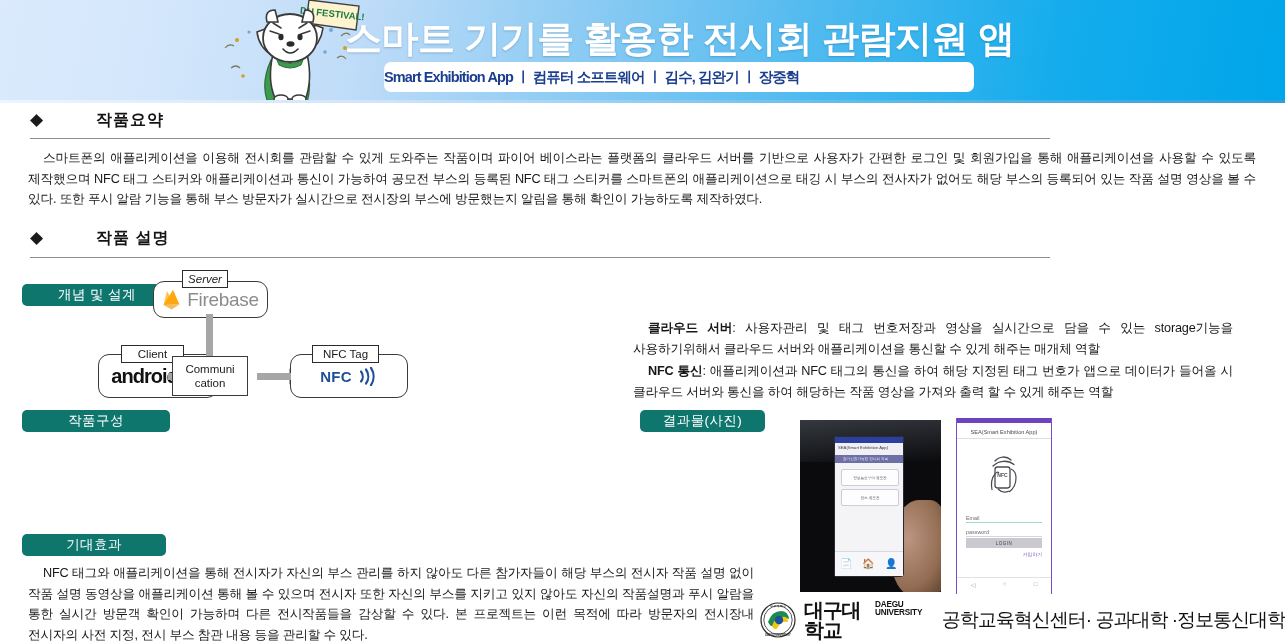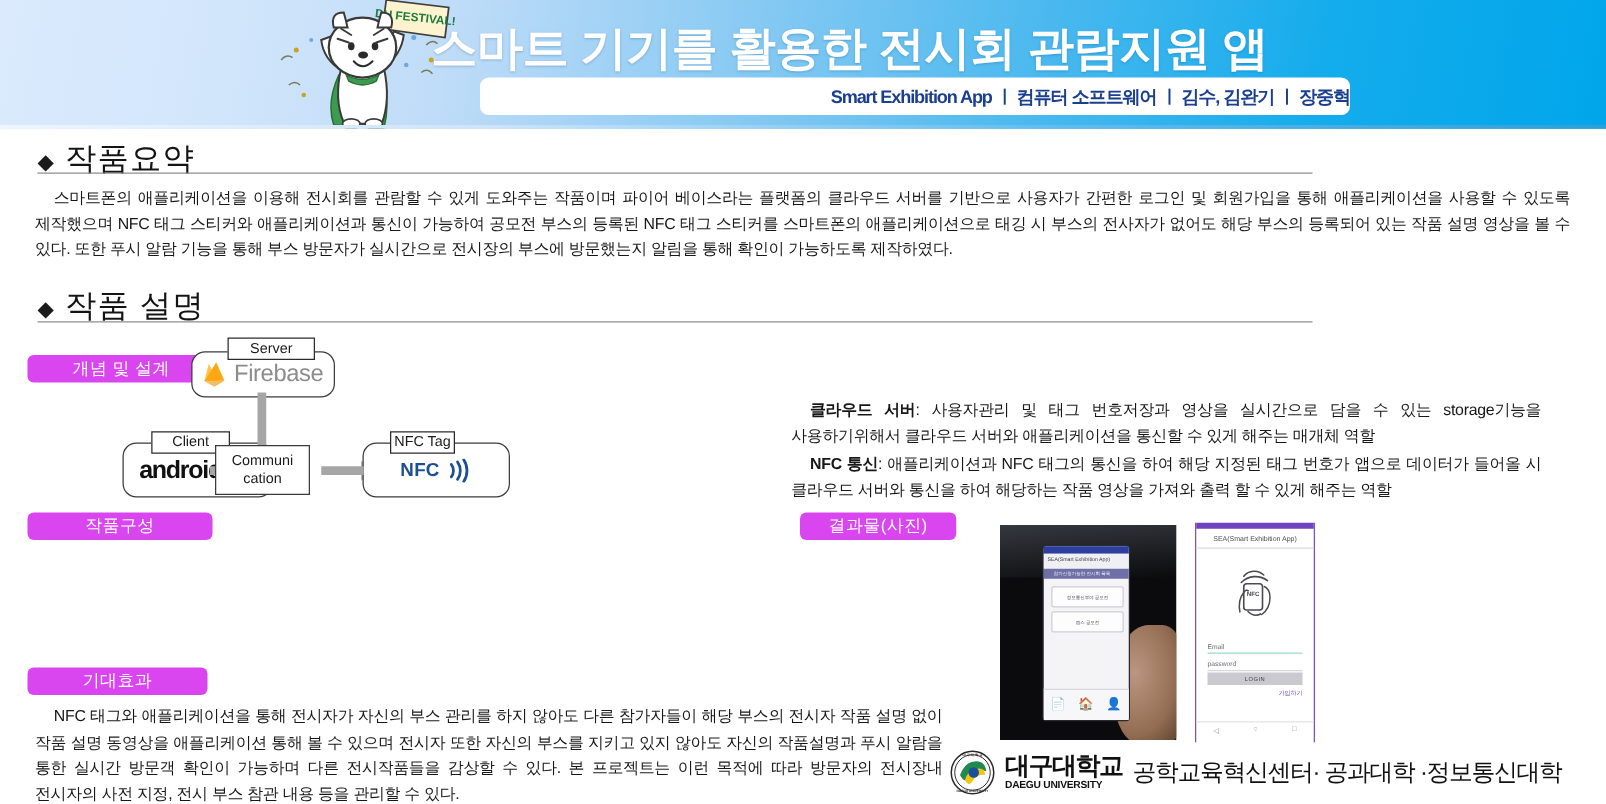--- a/index.html
+++ b/index.html
@@ -27,49 +27,49 @@
   }
   .poster-title{
     position:absolute;left:345px;top:8px;width:780px;height:62px;
     display:flex;align-items:center;
     font-size:37px;font-weight:bold;letter-spacing:-0.5px;
     color:#ffffff;
     text-shadow:0 1px 2px rgba(0,60,120,.25);
     white-space:nowrap;
   }
   .subtitle-pill{
-    position:absolute;left:384px;top:62px;width:696px;height:30px;
+    position:absolute;left:384px;top:62px;width:590px;height:30px;
     background:#ffffff;border-radius:7px;
-    display:flex;align-items:center;justify-content:flex-end;
+    display:flex;align-items:center;justify-content:flex-start;
   }
   .subtitle-pill span{
     font-size:14.5px;font-weight:bold;color:#1b3f8f;letter-spacing:-0.9px;
     white-space:nowrap;
   }
 
   
   .sec-head{
     position:absolute;display:flex;align-items:baseline;gap:9px;
   }
   .sec-head .dia{font-size:17px;color:#1a1a1a;line-height:1;}
-  .sec-head .txt{font-size:25px;font-weight:400;color:#141414;letter-spacing:1px;}
+  .sec-head .txt{font-size:16px;font-weight:700;color:#141414;letter-spacing:1px;margin-left:44px;}
   .sec-rule{position:absolute;height:0;border-top:1px solid #8e8e8e;}
 
   
   .para{
     position:absolute;
     font-size:12.7px;line-height:20.5px;color:#171717;
     text-align:justify;letter-spacing:-0.2px;
     word-break:keep-all;
   }
   .para .indent{display:inline-block;width:15px;}
 
   
   .badge{
-    position:absolute;height:22px;border-radius:5px;background:#d946ef;
+    position:absolute;height:22px;border-radius:5px;background:#0f766e;
     color:#ffffff;display:flex;align-items:center;justify-content:center;
     font-size:13.5px;letter-spacing:0.4px;
   }
 
   
   .diagram{position:absolute;left:95px;top:266px;width:510px;height:145px;}
   .node{
     position:absolute;border:1.4px solid #3b3b3b;border-radius:11px;
     background:#ffffff;box-sizing:border-box;
   }
@@ -160,21 +160,21 @@
   .ph2-navbar{
     position:absolute;left:0;bottom:4px;width:100%;height:12px;
     border-top:0.8px solid #e2e2e8;
     display:flex;align-items:center;justify-content:space-around;
     font-size:6px;color:#9a9aa4;
   }
 
   
   .footer{position:absolute;left:760px;top:600px;display:flex;align-items:center;gap:8px;}
   .du-emblem{width:36px;height:36px;flex:0 0 36px;}
-  .du-name{display:flex;flex-direction:column;line-height:1;}
+  .du-name{display:flex;flex-direction:row;line-height:1;}
   .du-ko{font-size:20px;font-weight:bold;color:#111;letter-spacing:-1.2px;}
   .du-en{font-size:8.2px;font-weight:bold;color:#111;letter-spacing:-0.2px;margin-top:1px;}
   .du-depts{font-size:19px;color:#111;letter-spacing:-1px;white-space:nowrap;}
 </style>
 </head>
 <body>
 
 <div class="poster">
 
   <div class="header">
@@ -277,21 +277,21 @@
     <div class="node" style="left:58px;top:15px;width:115px;height:37px;">
       <div class="node-body">
         <svg width="19" height="21" viewBox="0 0 19 21">
           <polygon points="1.5,16 5,2 8.5,8.5" fill="#ffc24a"></polygon>
           <polygon points="1.5,16 11,0.8 17.5,15.5" fill="#ffa712"></polygon>
           <polygon points="1.5,16 17.5,15.5 9.6,20.4" fill="#f4bd62"></polygon>
         </svg>
         <span class="firebase-txt">Firebase</span>
       </div>
     </div>
-    <div class="node-cap" style="left:87px;top:4px;width:70px;height:18px;">Server</div>
+    <div class="node-cap" style="left:87px;top:4px;width:46px;height:18px;font-style:italic;">Server</div>
 
     <div class="node" style="left:3px;top:88px;width:120px;height:44px;">
       <div class="node-body">
         <span class="android-txt">android</span>
         <svg width="21" height="12" viewBox="0 0 21 12">
           <path d="M1.2 11 a9.3 9.3 0 0 1 18.6 0 z" fill="#3ddc84"></path>
           <circle cx="7" cy="6.2" r="1.15" fill="#ffffff"></circle>
           <circle cx="14" cy="6.2" r="1.15" fill="#ffffff"></circle>
           <line x1="3.2" y1="1.1" x2="5.6" y2="3.6" stroke="#3ddc84" stroke-width="1.2" stroke-linecap="round"></line>
           <line x1="17.8" y1="1.1" x2="15.4" y2="3.6" stroke="#3ddc84" stroke-width="1.2" stroke-linecap="round"></line>
@@ -305,21 +305,21 @@
         <span class="nfc-txt">NFC</span>
         <svg width="20" height="19" viewBox="0 0 20 19">
           <g fill="none" stroke="#1c4f96" stroke-width="2.2" stroke-linecap="round">
             <path d="M3 4.5 a8 8 0 0 1 0 10"></path>
             <path d="M8 2.5 a12 12 0 0 1 0 14"></path>
             <path d="M13 0.8 a16 16 0 0 1 0 17.4"></path>
           </g>
         </svg>
       </div>
     </div>
-    <div class="node-cap" style="left:217px;top:79px;width:52px;height:18px;">NFC Tag</div>
+    <div class="node-cap" style="left:217px;top:79px;width:67px;height:18px;">NFC Tag</div>
 
     <div class="comm-box" style="left:77px;top:90px;width:76px;height:40px;">
       <span>Communi</span>
       <span>cation</span>
     </div>
   </div>
 
   <div class="badge" style="left:22px;top:410px;width:148px;">작품구성</div>
 
   <div class="badge" style="left:22px;top:534px;width:144px;">기대효과</div>

